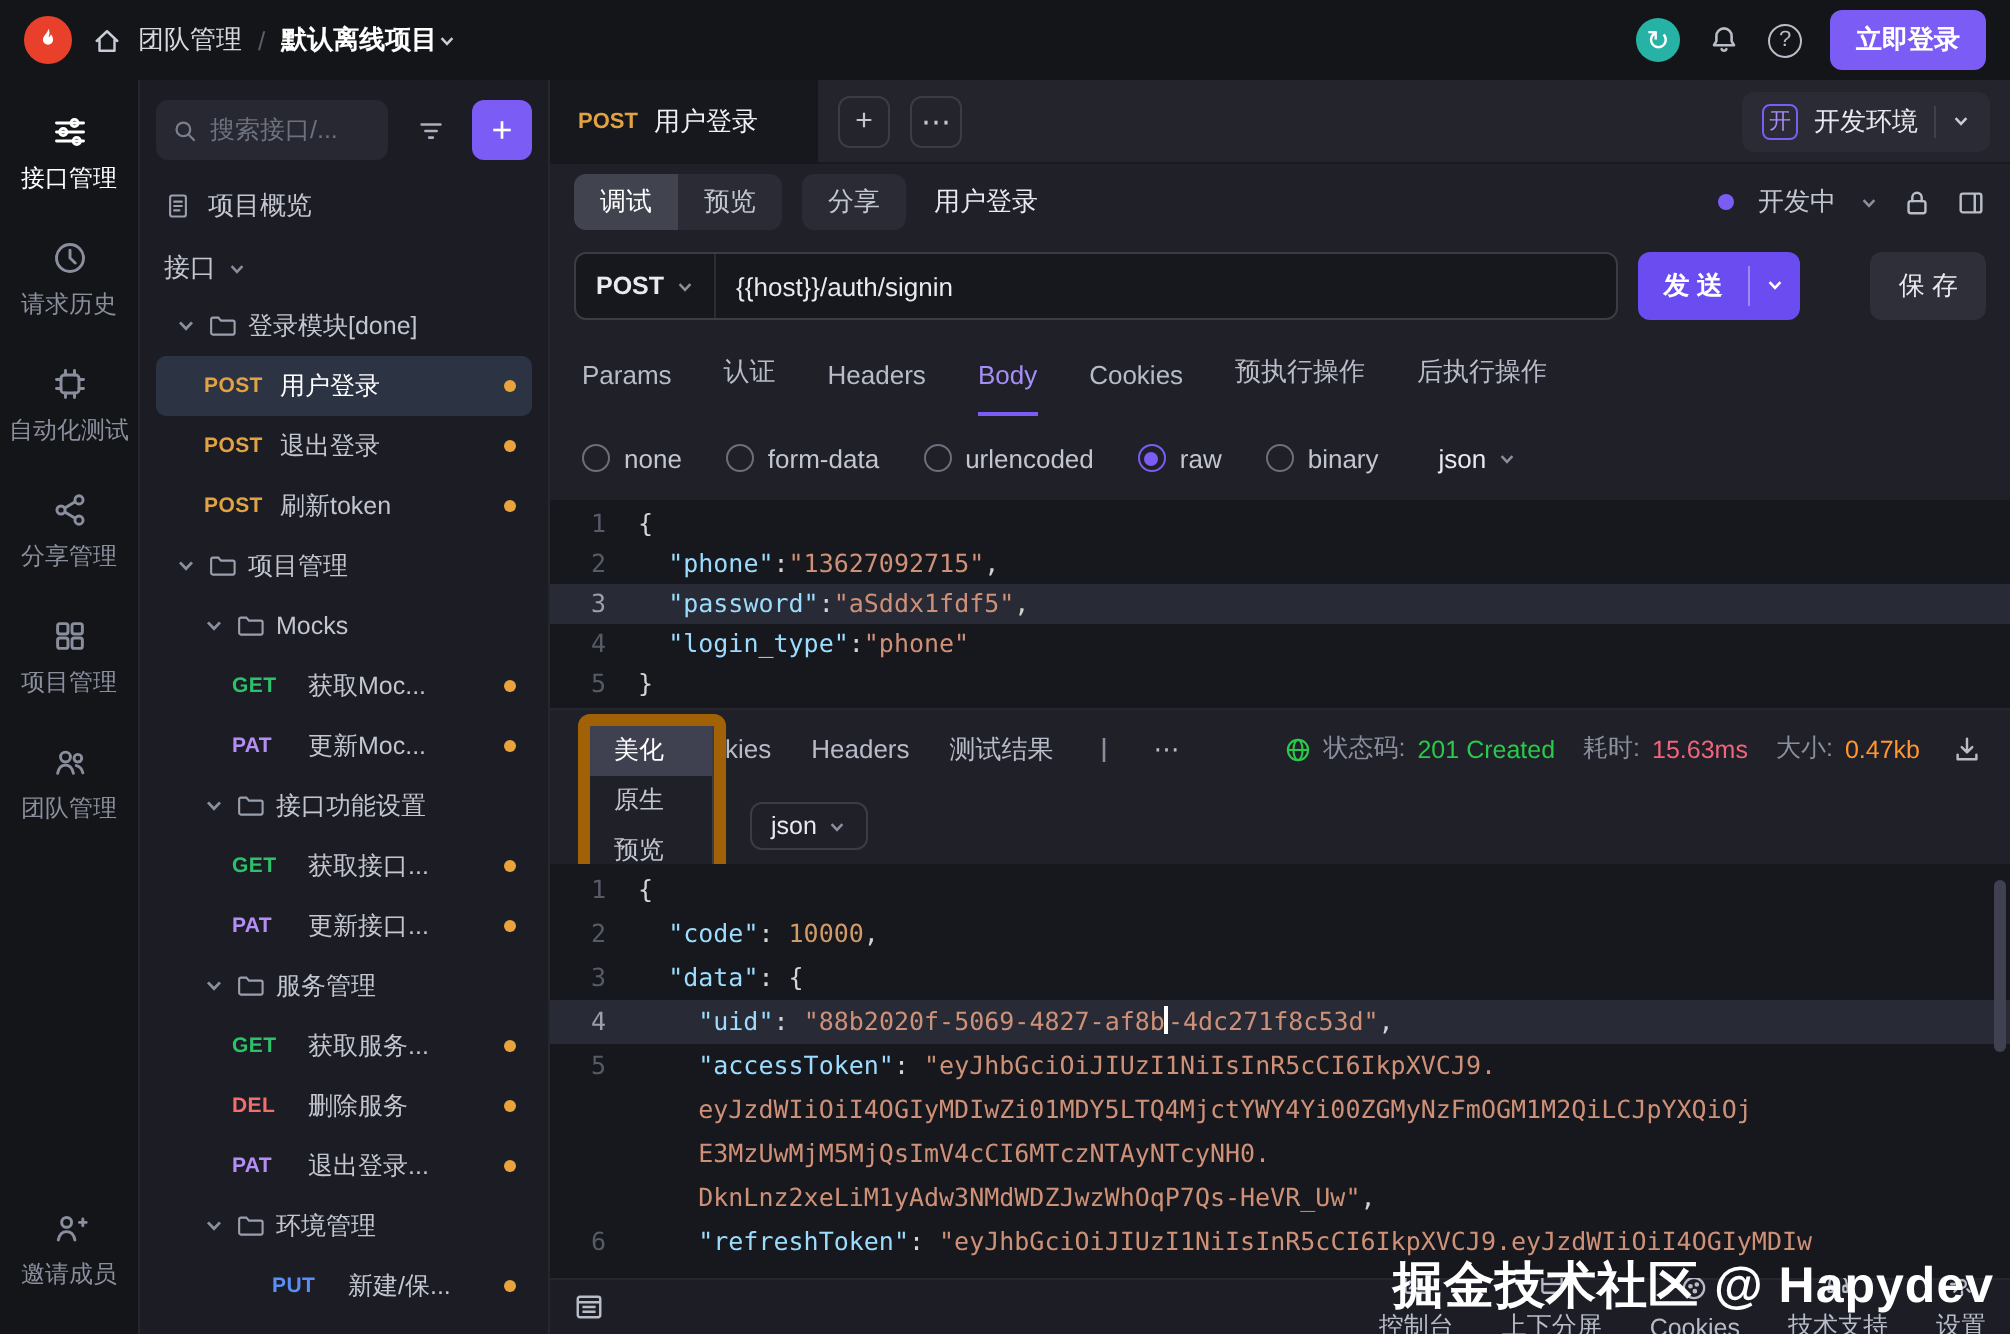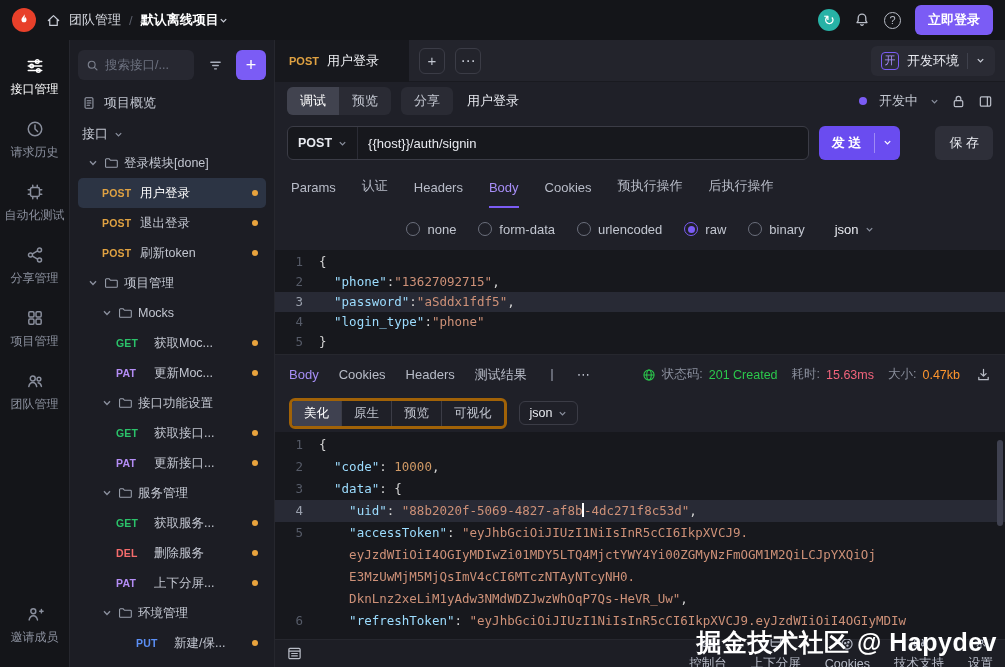--- a/index.html
+++ b/index.html
@@ -74,21 +74,21 @@
   .url-box input{flex:1;background:transparent;border:none;outline:none;color:#e8eaf0;padding:0 10px;font-size:13px;font-family:inherit;min-width:0;}
   .send-btn{height:34px;background:#6a4cf0;border-radius:6px;display:flex;align-items:center;color:#fff;cursor:pointer;flex:none;}
   .send-btn .txt{padding:0 13px;font-weight:bold;}
   .send-btn .arrow{padding:0 8px;border-left:1px solid rgba(255,255,255,.35);display:flex;align-items:center;height:60%;}
   .save-btn{height:34px;background:#2e2f39;border-radius:6px;padding:0 14px;display:flex;align-items:center;color:#e8eaf0;cursor:pointer;flex:none;margin-left:25px;}
 
   .req-tabs{height:42px;display:flex;align-items:flex-end;gap:26px;padding:0 16px;flex:none;}
   .rtab{padding-bottom:11px;color:#b8bcc8;cursor:pointer;border-bottom:2px solid transparent;}
   .rtab.active{color:#a78ef7;border-bottom-color:var(--accent);}
 
-  .radio-row{height:42px;display:flex;align-items:center;gap:22px;padding:0 16px;flex:none;justify-content:center;}
+  .radio-row{height:42px;display:flex;align-items:center;gap:22px;padding:0 16px;flex:none;}
   .radio{display:flex;align-items:center;gap:7px;color:#c2c6d0;cursor:pointer;}
   .rc{width:14px;height:14px;border-radius:50%;border:1.5px solid #6b6f7c;position:relative;flex:none;}
   .radio.selected .rc{border-color:var(--accent);}
   .radio.selected .rc::after{content:"";position:absolute;inset:2.5px;border-radius:50%;background:var(--accent);}
   .lang-dd{display:flex;align-items:center;gap:6px;color:#e8eaf0;cursor:pointer;margin-left:8px;}
 
   .editor{background:#17181d;font-family:"DejaVu Sans Mono","Liberation Mono",monospace;font-size:12.5px;position:relative;overflow:hidden;}
   .req-editor{flex:none;padding:2px 0;line-height:20px;}
   .resp-editor{flex:1;min-height:0;line-height:22px;padding-top:2px;}
   .ed-line{display:flex;}
@@ -102,21 +102,21 @@
 
   .resp-header{height:40px;display:flex;align-items:center;gap:20px;padding:0 14px;border-top:1px solid #26272e;flex:none;}
   .resp-tab{color:#b8bcc8;cursor:pointer;}
   .resp-tab.active{color:#a78ef7;}
   .resp-status{margin-left:auto;display:flex;align-items:center;gap:6px;font-size:12.5px;}
   .st-label{color:#8a8f9d;}
   .st-ok{color:var(--ok);} .st-time{color:var(--time);} .st-size{color:var(--size);}
   .globe{color:var(--ok);}
 
   .resp-toolbar{height:38px;display:flex;align-items:center;gap:12px;padding:0 14px;flex:none;}
-  .mode-seg{display:flex;border:3px solid #a16207;border-radius:6px;overflow:hidden;}
+  .mode-seg{display:flex;border:6px solid #a16207;border-radius:6px;overflow:hidden;flex-direction:column;}
   .mode-btn{padding:4px 12px;color:#c2c6d0;cursor:pointer;border-right:1px solid #3b3c46;font-size:12.5px;}
   .mode-btn:last-child{border-right:none;}
   .mode-btn.active{background:#3f4150;color:#fff;}
   .lang-box{border:1px solid #3b3c46;border-radius:6px;padding:4px 10px;display:flex;align-items:center;gap:6px;color:#e8eaf0;cursor:pointer;font-size:12.5px;}
 
   .statusbar{height:28px;background:#1d1e25;border-top:1px solid #26272e;display:flex;align-items:center;padding:0 12px;font-size:12.5px;color:#b8bcc8;flex:none;}
   .sb-right{margin-left:auto;display:flex;align-items:center;gap:24px;}
   .sb-item{display:flex;align-items:center;gap:6px;cursor:pointer;flex-direction:column;}
 
   .watermark{position:absolute;right:8px;bottom:8px;font-size:25px;font-weight:bold;color:#fff;z-index:50;pointer-events:none;letter-spacing:.5px;white-space:nowrap;}
@@ -380,21 +380,21 @@
             <span class="tree-label">获取服务...</span>
             <span class="dot"></span>
           </div>
           <div class="tree-row" style="padding-left: 38px;">
             <span class="tree-method m-DEL">DEL</span>
             <span class="tree-label">删除服务</span>
             <span class="dot"></span>
           </div>
           <div class="tree-row" style="padding-left: 38px;">
             <span class="tree-method m-PAT">PAT</span>
-            <span class="tree-label">上下分屏...</span>
+            <span class="tree-label">退出登录...</span>
             <span class="dot"></span>
           </div>
           <div class="tree-row" style="padding-left: 24px;">
             <span class="icon">
               <svg width="10" height="10" viewBox="0 0 10 10" fill="none" stroke="#8a8f9d" stroke-width="1.4">
                 <path d="M2 3.2l3 3.2 3-3.2"></path>
               </svg>
             </span>
             <span class="icon">
               <svg width="14" height="14" viewBox="0 0 16 16" fill="none" stroke="#9aa0ad" stroke-width="1.2">

